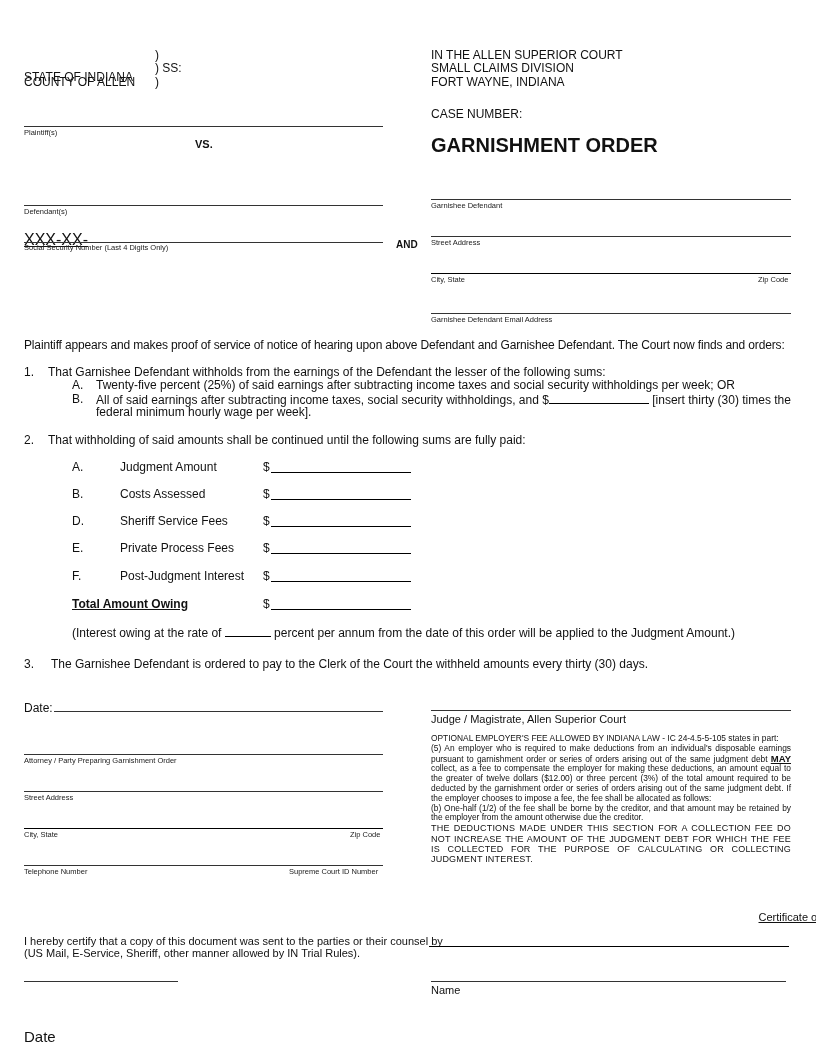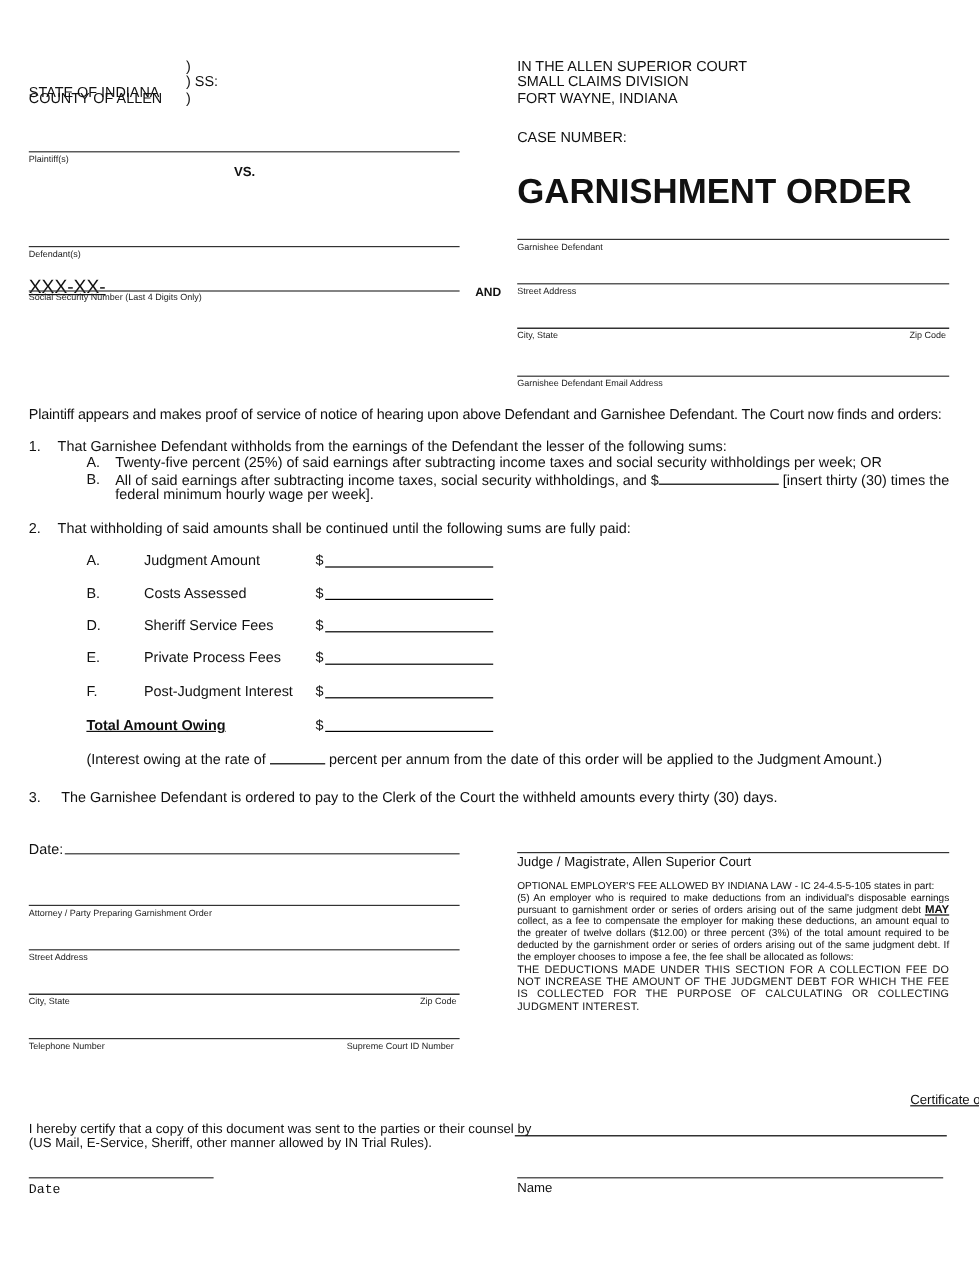--- a/index.html
+++ b/index.html
@@ -21,21 +21,21 @@
 <div class="abs t12" style="left:24px;top:48px;margin-top:22px;">STATE OF INDIANA</div>
 <div class="abs t12" style="left:24px;top:75px;">COUNTY OF ALLEN</div>
 <div class="abs t12" style="left:155px;top:48px;">)</div>
 <div class="abs t12" style="left:155px;top:61px;">)  SS:</div>
 <div class="abs t12" style="left:155px;top:75px;">)</div>
 
 <div class="abs t12" style="left:431px;top:48px;">IN THE ALLEN SUPERIOR COURT</div>
 <div class="abs t12" style="left:431px;top:61px;">SMALL CLAIMS DIVISION</div>
 <div class="abs t12" style="left:431px;top:75px;">FORT WAYNE, INDIANA</div>
 <div class="abs t12" style="left:431px;top:107px;">CASE NUMBER:</div>
-<div class="abs bold" style="left:431px;top:131px;font-size:29px;line-height:28px;margin-top:15px;">GARNISHMENT ORDER</div>
+<div class="abs bold" style="left:431px;top:131px;font-size:20px;line-height:28px;">GARNISHMENT ORDER</div>
 
 <div class="line" style="left:24px;top:126px;width:359px;"></div>
 <div class="abs t8" style="left:24px;top:128px;">Plaintiff(s)</div>
 <div class="abs bold" style="left:195px;top:138px;font-size:11px;">VS.</div>
 <div class="line" style="left:24px;top:205px;width:359px;"></div>
 <div class="abs t8" style="left:24px;top:207px;">Defendant(s)</div>
 <div class="abs" style="left:24px;top:231px;font-size:16px;text-decoration:underline;">XXX-XX-</div>
 <div class="line" style="left:24px;top:242px;width:359px;"></div>
 <div class="abs t8" style="left:24px;top:243px;">Social Security Number (Last 4 Digits Only)</div>
 <div class="abs bold" style="left:396px;top:239px;font-size:10px;">AND</div>
@@ -116,23 +116,24 @@
 <div class="line" style="left:24px;top:865px;width:359px;"></div>
 <div class="abs t8" style="left:24px;top:867px;">Telephone Number</div>
 <div class="abs t8" style="left:289px;top:867px;">Supreme Court ID Number</div>
 
 <div class="line" style="left:431px;top:710px;width:360px;"></div>
 <div class="abs" style="left:431px;top:713px;font-size:11px;line-height:13px;">Judge / Magistrate, Allen Superior Court</div>
 
 <div class="abs small" style="left:431px;top:734px;width:360px;">
   <div style="text-align:left;">OPTIONAL EMPLOYER'S FEE ALLOWED BY INDIANA LAW - IC 24-4.5-5-105 states in part:</div>
   <div><span>(5)  An employer who is required to make deductions from an individual's disposable earnings pursuant to garnishment order or series of orders arising out of the same judgment debt </span><span class="bold u" style="font-size:9.5px;">MAY</span><span> collect, as a fee to compensate the employer for making these deductions, an amount equal to the greater of twelve dollars ($12.00) or three percent (3%) of the total amount required to be deducted by the garnishment order or series of orders arising out of the same judgment debt.  If the employer chooses to impose a fee, the fee shall be allocated as follows:</span></div>
+  <div>(b)  One-half (1/2) of the fee shall be borne by the creditor, and that amount may be retained by the employer from the amount otherwise due the creditor.</div>
   <div style="font-size:9px;line-height:10.4px;letter-spacing:0.2px;">THE DEDUCTIONS MADE UNDER THIS SECTION FOR A COLLECTION FEE DO NOT INCREASE THE AMOUNT OF THE JUDGMENT DEBT FOR WHICH THE FEE IS COLLECTED FOR THE PURPOSE OF CALCULATING OR COLLECTING JUDGMENT INTEREST.</div>
 </div>
 
 <div class="abs t12 u" style="left:0;width:816px;top:910px;text-align:right;font-size:11px;margin-left:44px;">Certificate of Service</div>
 <div class="abs" style="left:24px;top:935px;font-size:11px;line-height:13px;">I hereby certify that a copy of this document was sent to the parties or their counsel by</div>
 <div class="line dk" style="left:429px;top:946px;width:360px;"></div>
 <div class="abs" style="left:24px;top:947px;font-size:11px;line-height:13px;">(US Mail, E-Service, Sheriff, other manner allowed by IN Trial Rules).</div>
 <div class="line" style="left:24px;top:981px;width:154px;"></div>
-<div class="abs" style="left:24px;top:986px;font-size:11px;font-family:Liberation Mono, monospace;">Date</div>
+<div class="abs" style="left:24px;top:1028px;font-size:15px;">Date</div>
 <div class="line" style="left:431px;top:981px;width:355px;"></div>
 <div class="abs" style="left:431px;top:984px;font-size:11px;">Name</div>
 
 </body></html>

